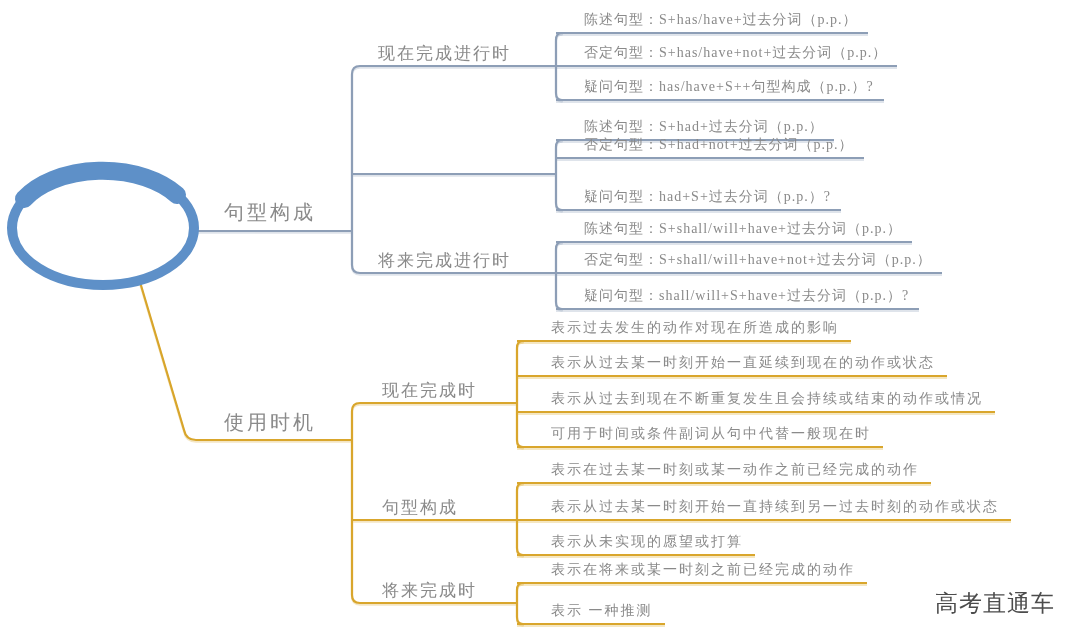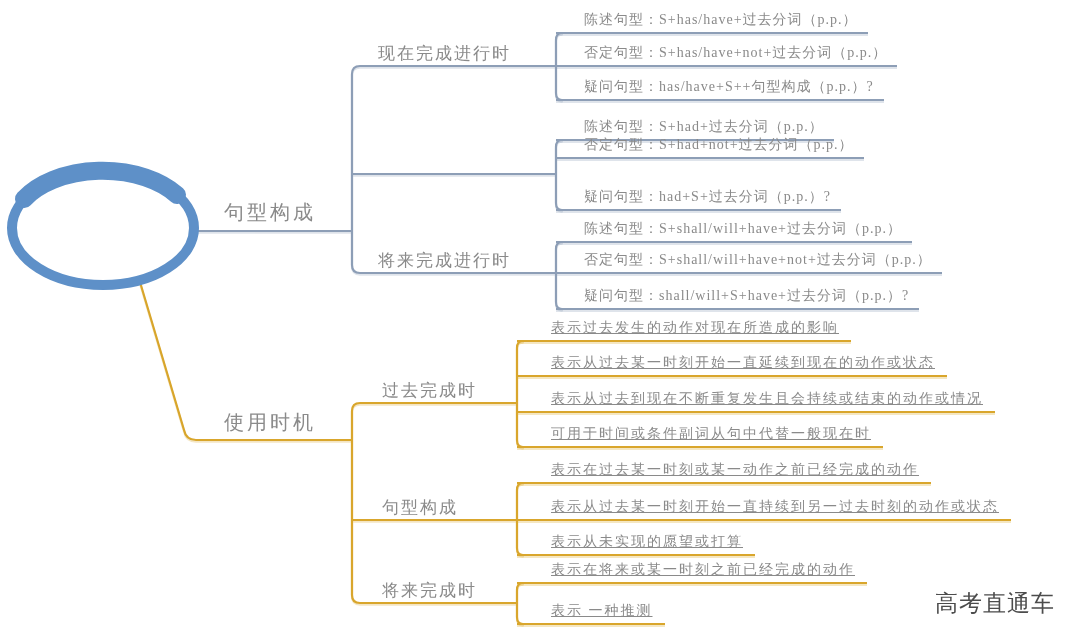--- a/index.html
+++ b/index.html
@@ -27,21 +27,21 @@
   .lb,.ly{
     position:absolute;font-size:14px;line-height:22px;height:22px;white-space:nowrap;
     color:var(--text-gray,#8a8a8a);border-bottom:2px solid;
   }
   .lb{
     left:556px;padding:0 10px 1px 28px;letter-spacing:1px;
     border-color:var(--blue-line,#8d9eb6);box-shadow:0 2px 0 rgba(141,158,182,.28);
   }
   .ly{
     left:517px;padding:0 12px 1px 34px;letter-spacing:2px;
-    border-color:var(--yellow-line,#d9a62c);box-shadow:0 2px 0 rgba(222,174,52,.3);text-decoration:underline;
+    border-color:var(--yellow-line,#d9a62c);box-shadow:0 2px 0 rgba(222,174,52,.3);
   }
   .watermark{
     position:absolute;left:935px;top:588px;font-size:23px;letter-spacing:1px;
     color:var(--watermark-gray,#4c4c4c);
     font-family:"Liberation Sans","DejaVu Sans",sans-serif;white-space:nowrap;
   }
 </style>
 </head>
 <body>
 
@@ -85,21 +85,21 @@
   <div class="lb" style="top:9px">陈述句型：S+has/have+过去分词（p.p.）</div>
   <div class="lb" style="top:42px">否定句型：S+has/have+not+过去分词（p.p.）</div>
   <div class="lb" style="top:76px">疑问句型：has/have+S++句型构成（p.p.）?</div>
   <div class="lb" style="top:116px">陈述句型：S+had+过去分词（p.p.）</div>
   <div class="lb" style="top:134px">否定句型：S+had+not+过去分词（p.p.）</div>
   <div class="lb" style="top:186px">疑问句型：had+S+过去分词（p.p.）?</div>
   <div class="lb" style="top:218px">陈述句型：S+shall/will+have+过去分词（p.p.）</div>
   <div class="lb" style="top:249px">否定句型：S+shall/will+have+not+过去分词（p.p.）</div>
   <div class="lb" style="top:285px">疑问句型：shall/will+S+have+过去分词（p.p.）?</div>
 
-  <div class="sub" style="left:382px;top:379px">过去完成时</div>
+  <div class="sub" style="left:382px;top:379px">现在完成时</div>
   <div class="sub" style="left:382px;top:496px">句型构成</div>
   <div class="sub" style="left:382px;top:579px">将来完成时</div>
 
   <div class="ly" style="top:317px">表示过去发生的动作对现在所造成的影响</div>
   <div class="ly" style="top:352px">表示从过去某一时刻开始一直延续到现在的动作或状态</div>
   <div class="ly" style="top:388px">表示从过去到现在不断重复发生且会持续或结束的动作或情况</div>
   <div class="ly" style="top:423px">可用于时间或条件副词从句中代替一般现在时</div>
   <div class="ly" style="top:459px">表示在过去某一时刻或某一动作之前已经完成的动作</div>
   <div class="ly" style="top:496px">表示从过去某一时刻开始一直持续到另一过去时刻的动作或状态</div>
   <div class="ly" style="top:531px">表示从未实现的愿望或打算</div>

